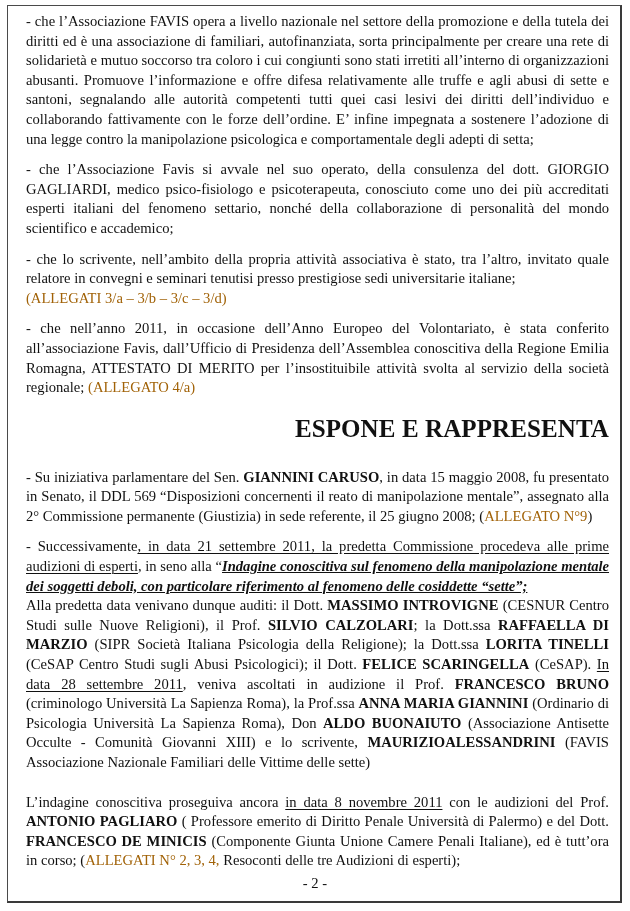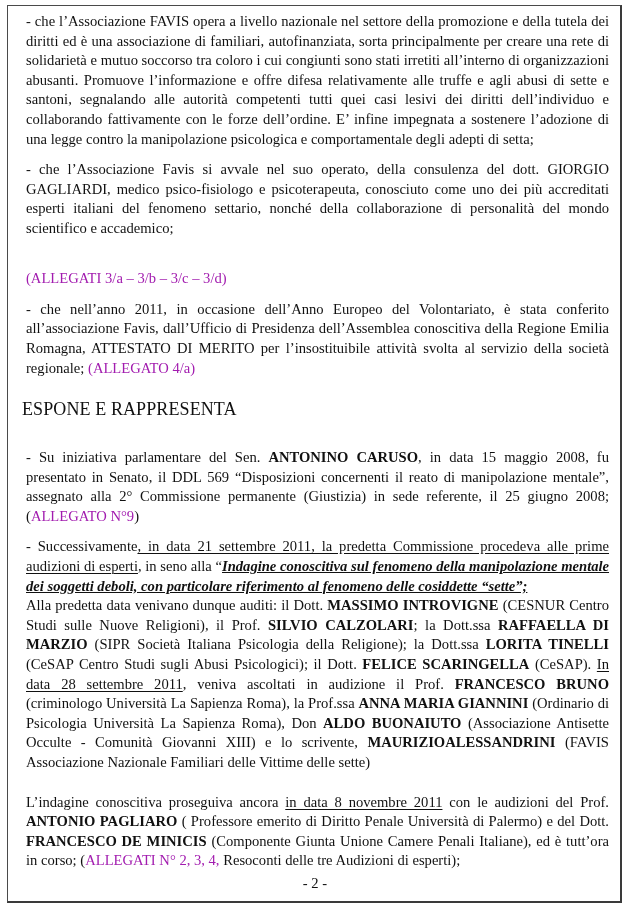--- a/index.html
+++ b/index.html
@@ -31,28 +31,28 @@
     left: 22px;
     top: 12px;
     width: 587px;
     font-size: 14.6px;
     line-height: 19.6px;
   }
   .para {
     margin: 0 0 11px 4px;
     text-align: justify;
   }
-  .red { color: #a21caf; }
+  .red { color: #a16207; }
   .b { font-weight: bold; }
   .bi { font-weight: bold; font-style: italic; text-decoration: underline; }
   .u { text-decoration: underline; text-decoration-thickness: 1px; text-underline-offset: 2px; }
   .section-title {
-    text-align: left;
-    font-weight: normal;
-    font-size: 18px;
+    text-align: right;
+    font-weight: bold;
+    font-size: 25px;
     line-height: 26px;
     margin: 18px 0 26px 0;
     letter-spacing: 0.1px;
   }
   .spacer { height: 10px; }
   .page-number {
     position: absolute;
     left: 0;
     width: 630px;
     top: 875px;
@@ -69,32 +69,32 @@
 
   <p class="para">
     <span>- che l’Associazione FAVIS opera a livello nazionale nel settore della promozione e della tutela dei diritti ed è una associazione di familiari, autofinanziata, sorta principalmente per creare una rete di solidarietà e mutuo soccorso tra coloro i cui congiunti sono stati irretiti all’interno di organizzazioni abusanti. Promuove l’informazione e offre difesa relativamente alle truffe e agli abusi di sette e santoni, segnalando alle autorità competenti tutti quei casi lesivi dei diritti dell’individuo e collaborando fattivamente con le forze dell’ordine. E’ infine impegnata a sostenere l’adozione di una legge contro la manipolazione psicologica e comportamentale degli adepti di setta;</span>
   </p>
 
   <p class="para">
     <span>- che l’Associazione Favis si avvale nel suo operato, della consulenza del dott. GIORGIO GAGLIARDI, medico psico-fisiologo e psicoterapeuta, conosciuto come uno dei più accreditati esperti italiani del fenomeno settario, nonché della collaborazione di personalità del mondo scientifico e accademico;</span>
   </p>
 
   <p class="para">
-    <br>
+    <span>- che lo scrivente, nell’ambito della propria attività associativa è stato, tra l’altro, invitato quale relatore in convegni e seminari tenutisi presso prestigiose sedi universitarie italiane;</span><br>
     <span class="red">(ALLEGATI 3/a – 3/b – 3/c – 3/d)</span>
   </p>
 
   <p class="para">
     <span>- che nell’anno 2011, in occasione dell’Anno Europeo del Volontariato, è stata conferito all’associazione Favis, dall’Ufficio di Presidenza dell’Assemblea conoscitiva della Regione Emilia Romagna, ATTESTATO DI MERITO per l’insostituibile attività svolta al servizio della società regionale;</span>
     <span class="red">(ALLEGATO 4/a)</span>
   </p>
 
   <h2 class="section-title">ESPONE E RAPPRESENTA</h2>
 
-  <p class="para"><span>- Su iniziativa parlamentare del Sen. </span><span class="b">ANTONINO CARUSO</span><span>, in data 15 maggio 2008, fu presentato in Senato, il DDL 569 “Disposizioni concernenti il reato di manipolazione mentale”, assegnato alla 2° Commissione permanente (Giustizia) in sede referente, il 25 giugno 2008; (</span><span class="red">ALLEGATO N°9</span><span>)</span></p>
+  <p class="para"><span>- Su iniziativa parlamentare del Sen. </span><span class="b">GIANNINI CARUSO</span><span>, in data 15 maggio 2008, fu presentato in Senato, il DDL 569 “Disposizioni concernenti il reato di manipolazione mentale”, assegnato alla 2° Commissione permanente (Giustizia) in sede referente, il 25 giugno 2008; (</span><span class="red">ALLEGATO N°9</span><span>)</span></p>
 
   <p class="para" style="margin-bottom:0"><span>- Successivamente</span><span class="u">, in data 21 settembre 2011, la predetta Commissione procedeva alle prime audizioni di esperti</span><span>, in seno alla “</span><span class="bi">Indagine conoscitiva sul fenomeno della manipolazione mentale dei soggetti deboli, con particolare riferimento al fenomeno delle cosiddette “sette”;</span><br><span>Alla predetta data venivano dunque auditi: il Dott. </span><span class="b">MASSIMO INTROVIGNE</span><span> (CESNUR Centro Studi sulle Nuove Religioni), il Prof. </span><span class="b">SILVIO CALZOLARI</span><span>; la Dott.ssa </span><span class="b">RAFFAELLA DI MARZIO</span><span> (SIPR Società Italiana Psicologia della Religione); la Dott.ssa </span><span class="b">LORITA TINELLI</span><span> (CeSAP Centro Studi sugli Abusi Psicologici); il Dott. </span><span class="b">FELICE SCARINGELLA</span><span> (CeSAP). </span><span class="u">In data 28 settembre 2011</span><span>, veniva ascoltati in audizione il Prof. </span><span class="b">FRANCESCO BRUNO</span><span> (criminologo Università La Sapienza Roma), la Prof.ssa </span><span class="b">ANNA MARIA GIANNINI</span><span> (Ordinario di Psicologia Università La Sapienza Roma), Don </span><span class="b">ALDO BUONAIUTO</span><span> (Associazione Antisette Occulte - Comunità Giovanni XIII) e lo scrivente, </span><span class="b">MAURIZIOALESSANDRINI</span><span> (FAVIS Associazione Nazionale Familiari delle Vittime delle sette)</span></p>
 
   <div class="spacer" style="height:20px"></div>
 
   <p class="para"><span>L’indagine conoscitiva proseguiva ancora </span><span class="u">in data 8 novembre 2011</span><span> con le audizioni del Prof. </span><span class="b">ANTONIO PAGLIARO</span><span> ( Professore emerito di Diritto Penale Università di Palermo) e del Dott. </span><span class="b">FRANCESCO DE MINICIS</span><span> (Componente Giunta Unione Camere Penali Italiane), ed è tutt’ora in corso; (</span><span class="red">ALLEGATI N° 2, 3, 4,</span><span> Resoconti delle tre Audizioni di esperti);</span></p>
 
   <div class="spacer" style="height:9px"></div>
 
   <p class="para"></p>

